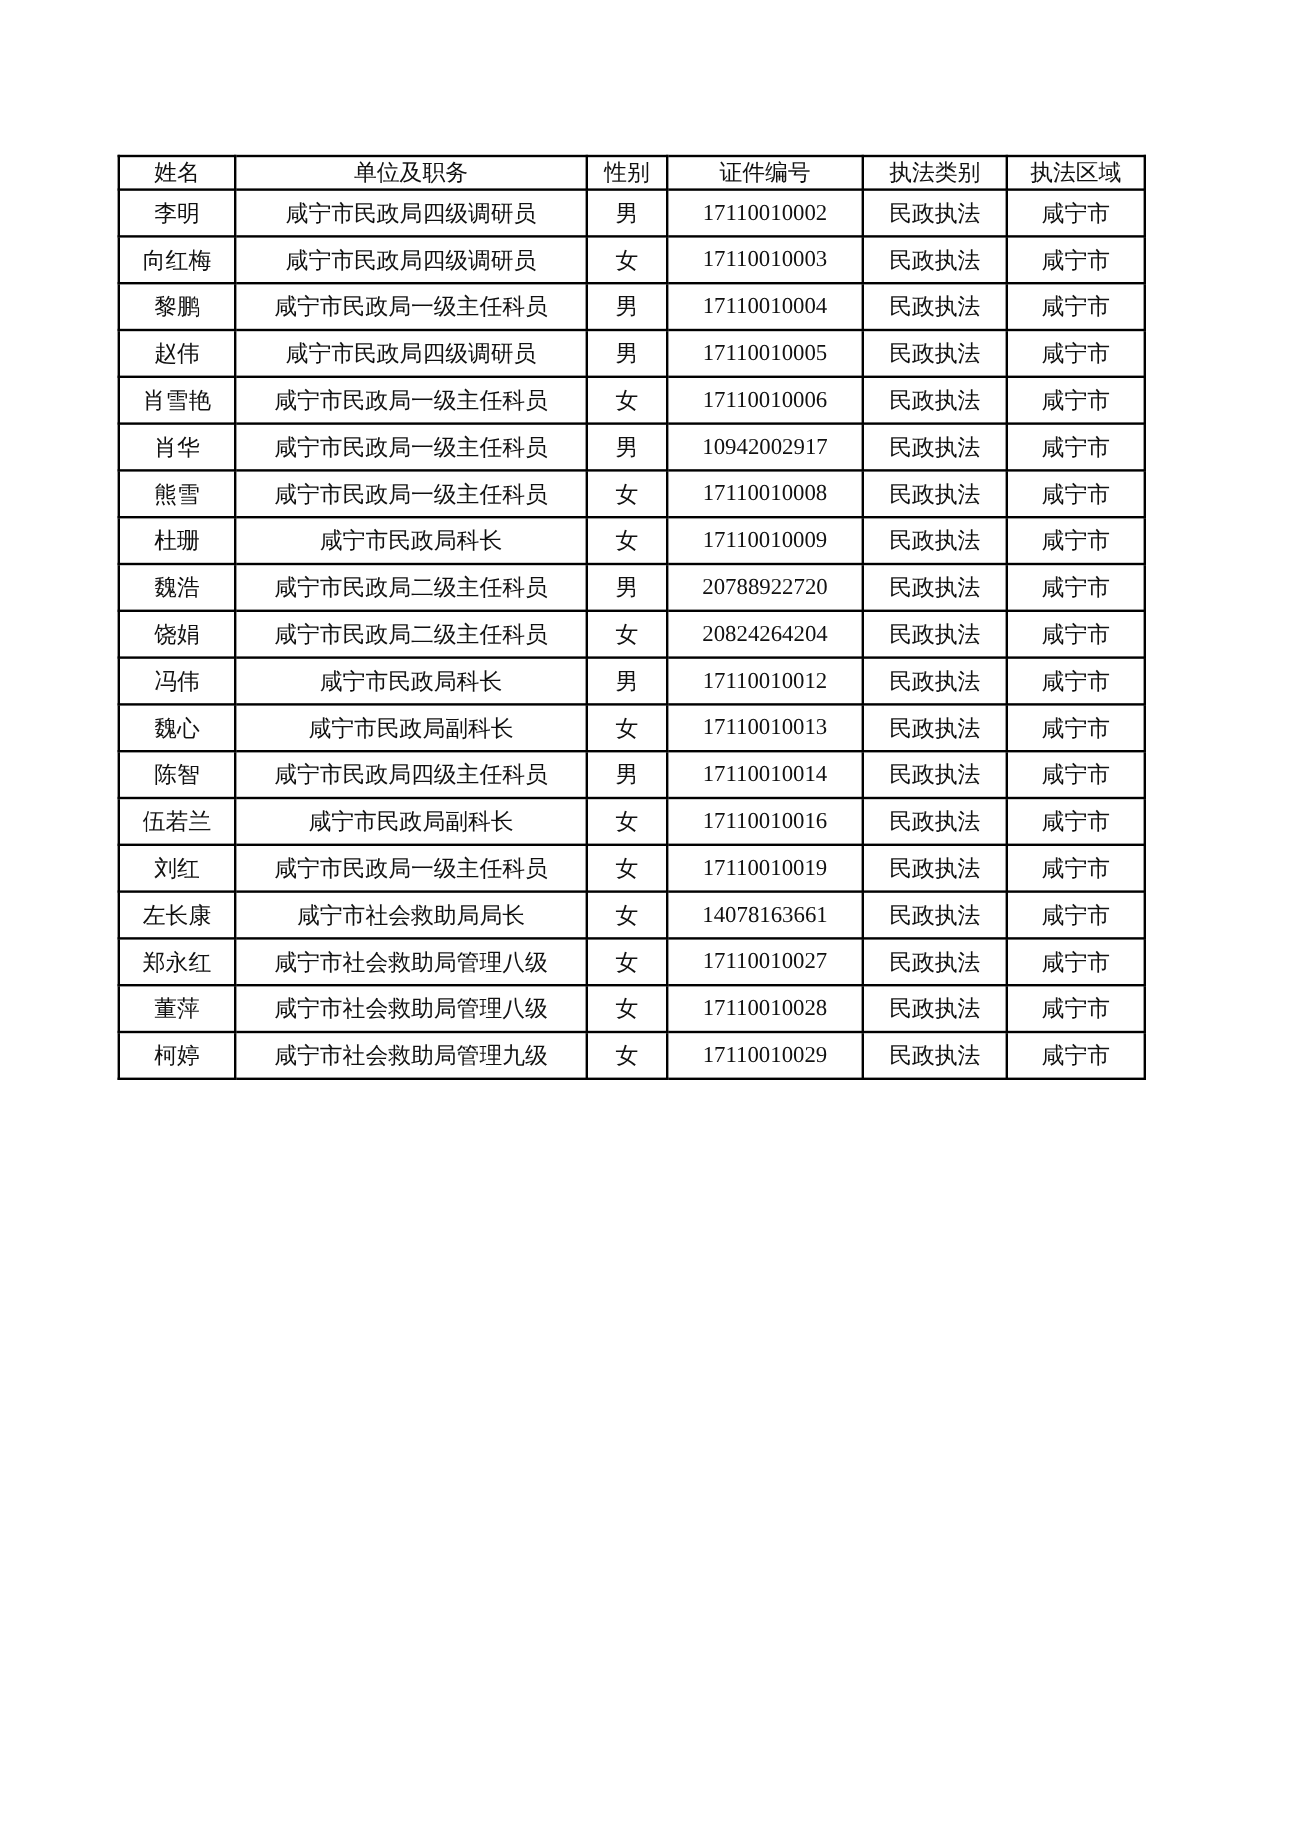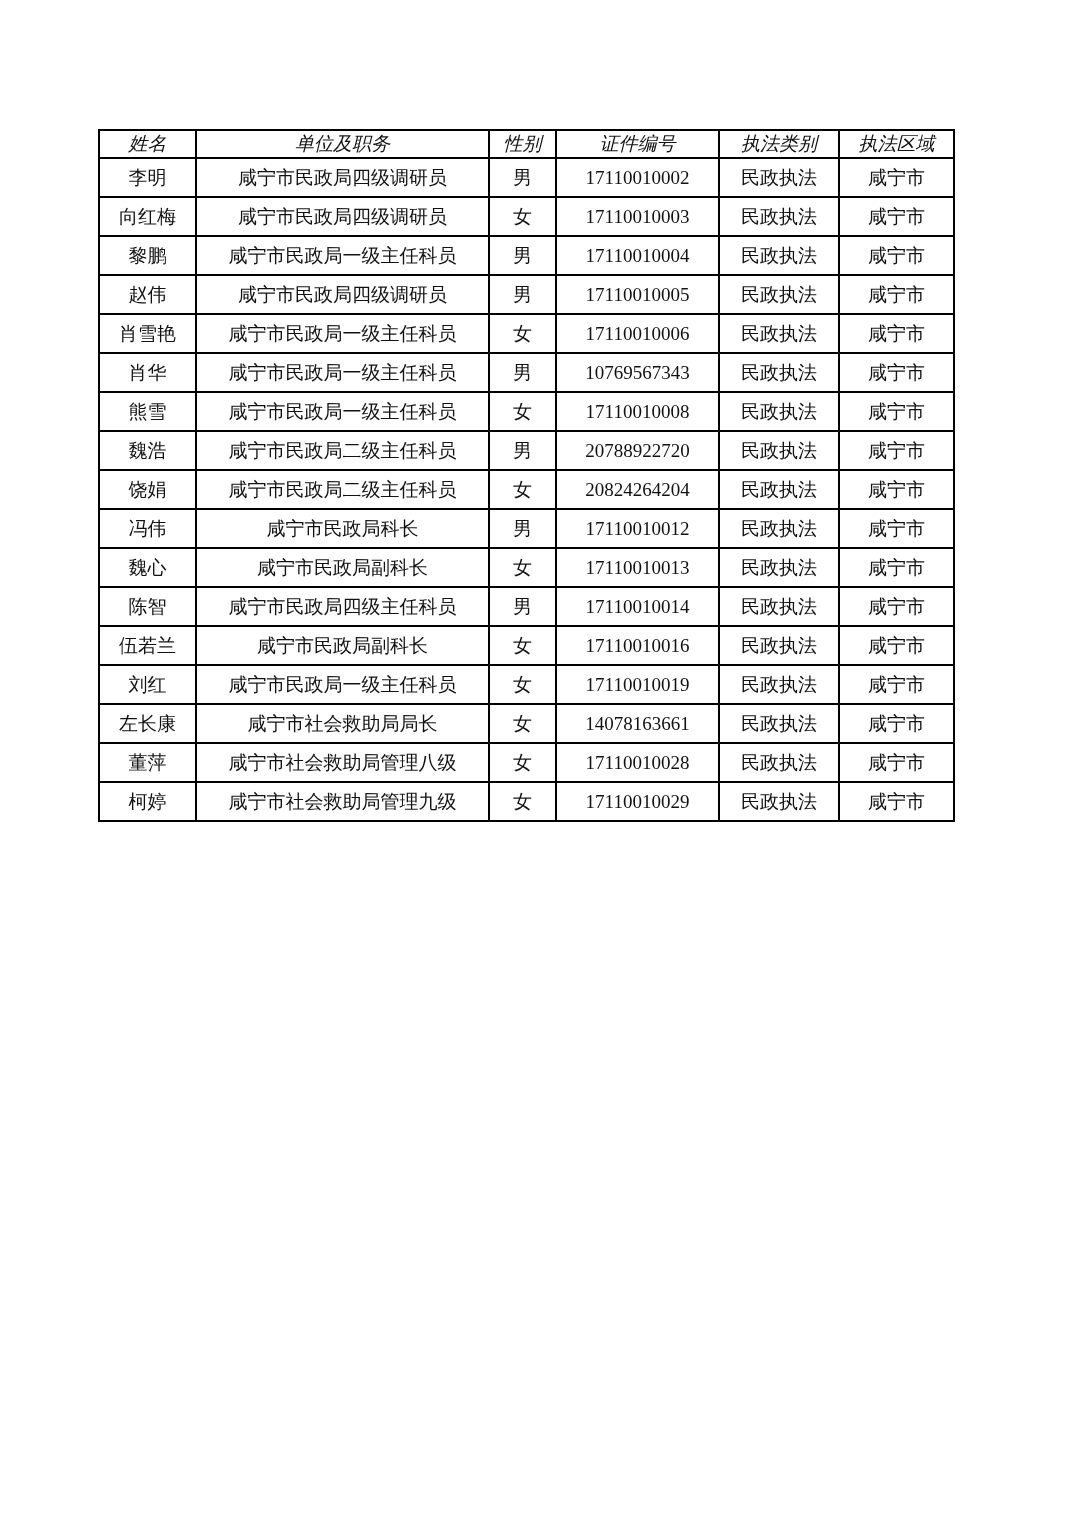--- a/index.html
+++ b/index.html
@@ -38,21 +38,20 @@
     font-size: 19px;
     font-weight: normal;
     padding: 0 2px;
     overflow: hidden;
     white-space: nowrap;
     color: #111111;
     background: #ffffff;
   }
   table.officials thead tr {
     height: 27px;
-    font-style: italic;
   }
   table.officials tbody tr {
     height: 39px;
   }
   col.c-name   { width: 97px;  }
   col.c-unit   { width: 293px; }
   col.c-gender { width: 67px;  }
   col.c-cert   { width: 163px; }
   col.c-cat    { width: 120px; }
   col.c-region { width: 115px; }
@@ -118,29 +117,37 @@
           <td>咸宁市民政局一级主任科员</td>
           <td>女</td>
           <td>17110010006</td>
           <td>民政执法</td>
           <td>咸宁市</td>
         </tr>
         <tr>
           <td>肖华</td>
           <td>咸宁市民政局一级主任科员</td>
           <td>男</td>
-          <td>10769567343</td>
+          <td>10942002917</td>
           <td>民政执法</td>
           <td>咸宁市</td>
         </tr>
         <tr>
           <td>熊雪</td>
           <td>咸宁市民政局一级主任科员</td>
           <td>女</td>
           <td>17110010008</td>
+          <td>民政执法</td>
+          <td>咸宁市</td>
+        </tr>
+        <tr>
+          <td>杜珊</td>
+          <td>咸宁市民政局科长</td>
+          <td>女</td>
+          <td>17110010009</td>
           <td>民政执法</td>
           <td>咸宁市</td>
         </tr>
         <tr>
           <td>魏浩</td>
           <td>咸宁市民政局二级主任科员</td>
           <td>男</td>
           <td>20788922720</td>
           <td>民政执法</td>
           <td>咸宁市</td>
@@ -191,20 +198,28 @@
           <td>女</td>
           <td>17110010019</td>
           <td>民政执法</td>
           <td>咸宁市</td>
         </tr>
         <tr>
           <td>左长康</td>
           <td>咸宁市社会救助局局长</td>
           <td>女</td>
           <td>14078163661</td>
+          <td>民政执法</td>
+          <td>咸宁市</td>
+        </tr>
+        <tr>
+          <td>郑永红</td>
+          <td>咸宁市社会救助局管理八级</td>
+          <td>女</td>
+          <td>17110010027</td>
           <td>民政执法</td>
           <td>咸宁市</td>
         </tr>
         <tr>
           <td>董萍</td>
           <td>咸宁市社会救助局管理八级</td>
           <td>女</td>
           <td>17110010028</td>
           <td>民政执法</td>
           <td>咸宁市</td>

